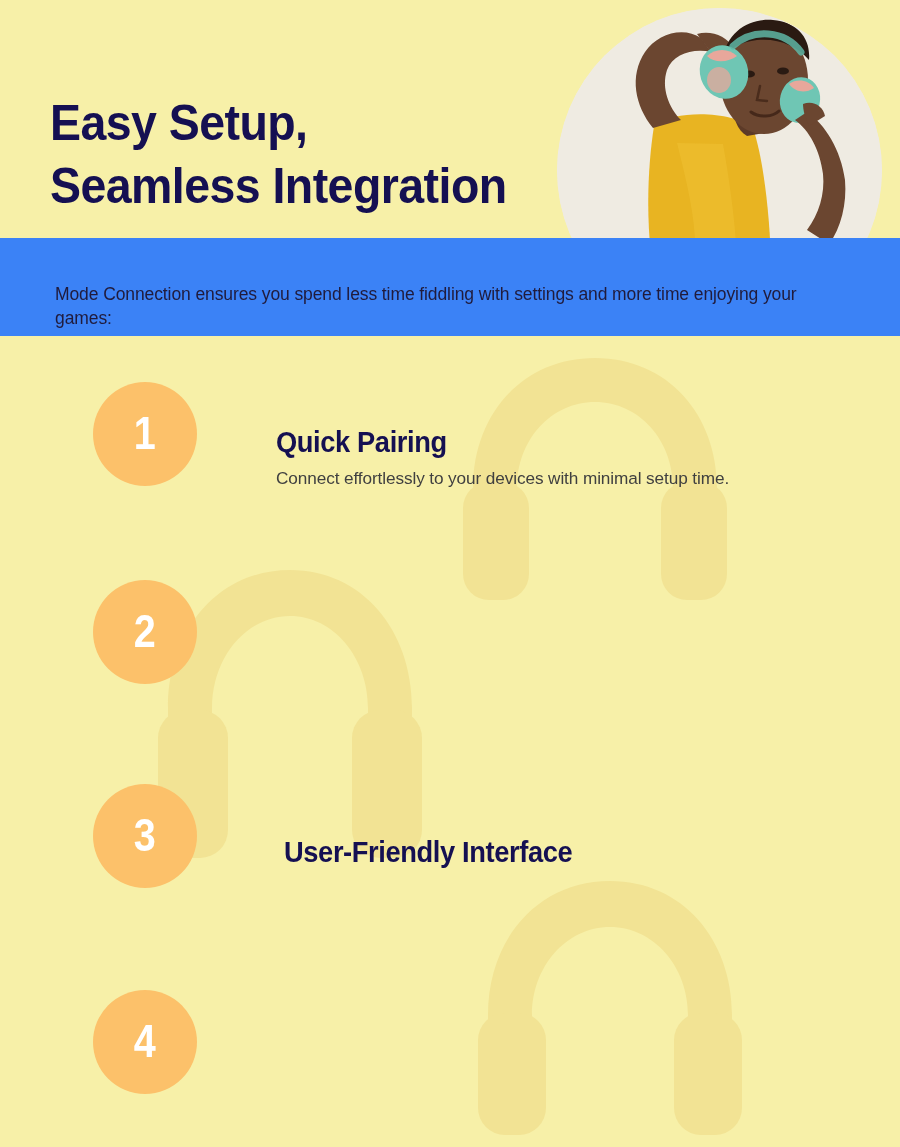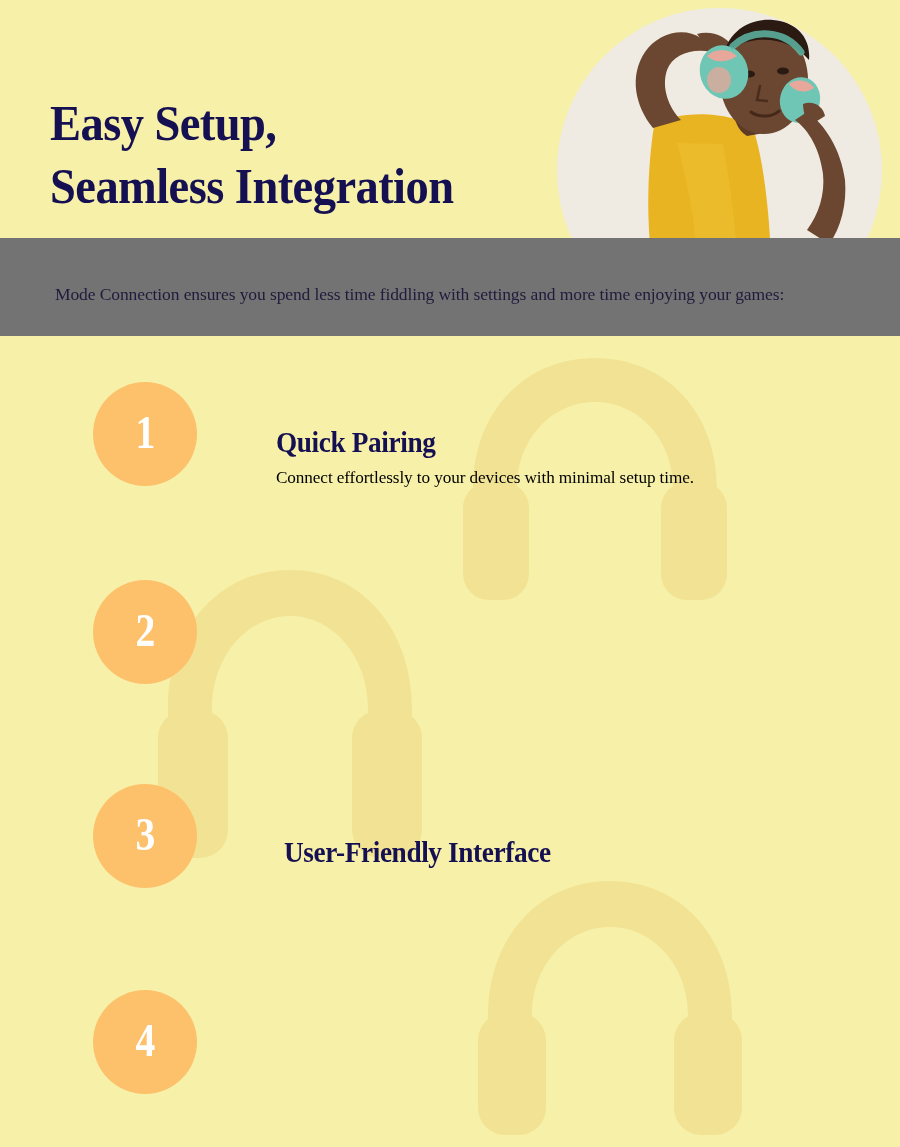--- a/index.html
+++ b/index.html
@@ -3,21 +3,21 @@
 <meta charset="utf-8">
 <style>
   html,body{margin:0;padding:0;}
   body{
     width:900px;height:1147px;
     background:#F7F0A8;
     font-family:"Liberation Sans", sans-serif;
     overflow:hidden;
     position:relative;
   }
-  .page{position:relative;width:900px;height:1147px;overflow:hidden;background:#F7F0A8;font-family:Liberation Serif, serif;}
+  .page{position:relative;width:900px;height:1147px;overflow:hidden;background:#F7F0A8;}
 
   
   .wm-layer{position:absolute;inset:0;pointer-events:none;z-index:0;}
   .wm{position:absolute;}
   .wm svg{display:block;}
 
   
   .hero{position:absolute;left:0;top:0;width:900px;height:238px;z-index:2;}
   .hero-title{
     position:absolute;left:50px;top:58px;
@@ -37,21 +37,21 @@
     border-radius:50%;
     background:#EFEBE2;
     overflow:hidden;
     z-index:1;
   }
   .photo-wrap svg{display:block;}
 
   
   .banner{
     position:absolute;left:0;top:238px;width:900px;height:98px;
-    background:#737373;
+    background:#3b82f6;
     z-index:3;
   }
   .banner-text{
     position:absolute;left:55px;top:26px;width:790px;
     color:#201B3C;
     font-size:17.5px;
     line-height:1.38;
     letter-spacing:-0.1px;
   }
 
@@ -73,21 +73,21 @@
   .item-title{
     color:#151052;
     font-size:29px;font-weight:bold;
     line-height:1.12;
     letter-spacing:-0.4px;
     transform:scaleX(0.94);
     transform-origin:left top;
     margin:0 0 9px 0;
   }
   .item-desc{
-    color:#000000;
+    color:#404040;
     font-size:17.2px;
     line-height:1.32;
     letter-spacing:-0.1px;
     margin:0;
   }
 
   
   #item-0{top:46px;}
   #item-0 .body{top:44px;}
   #item-1{top:244px;}

